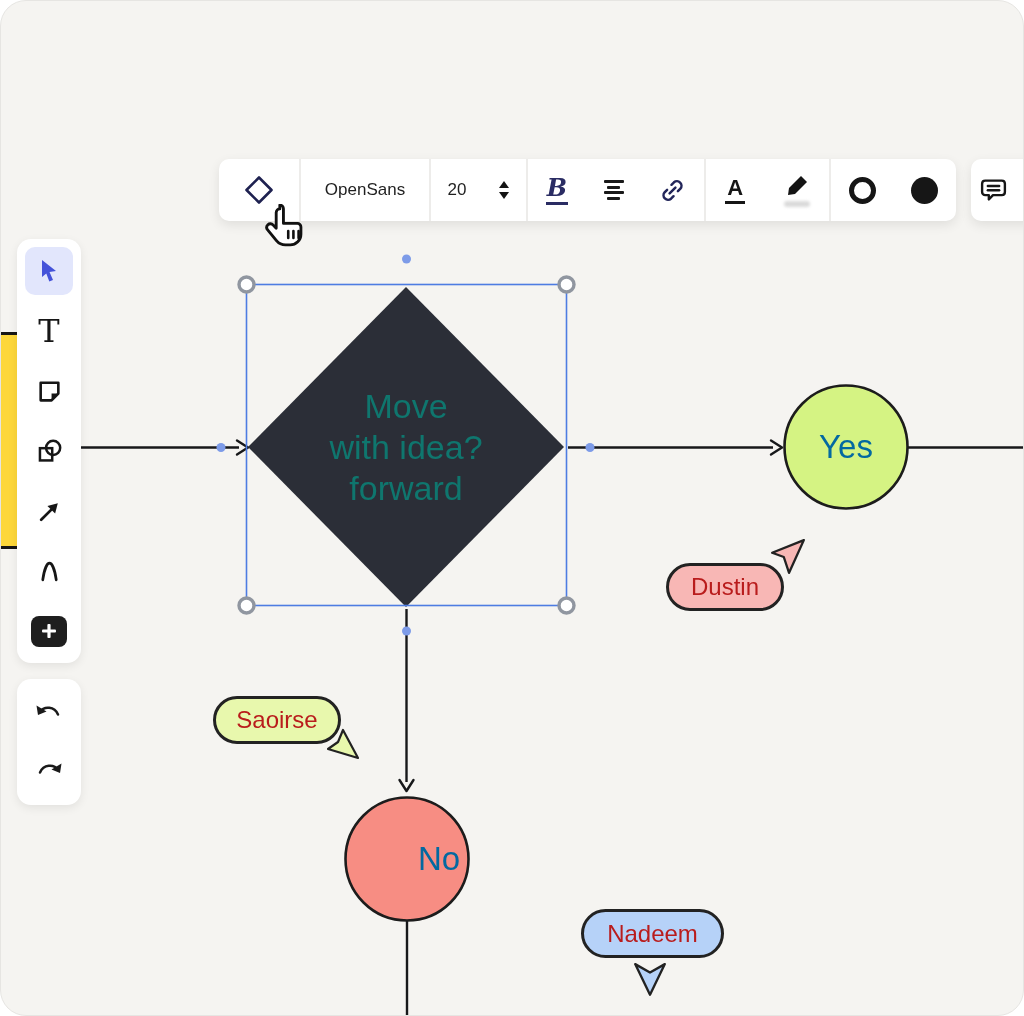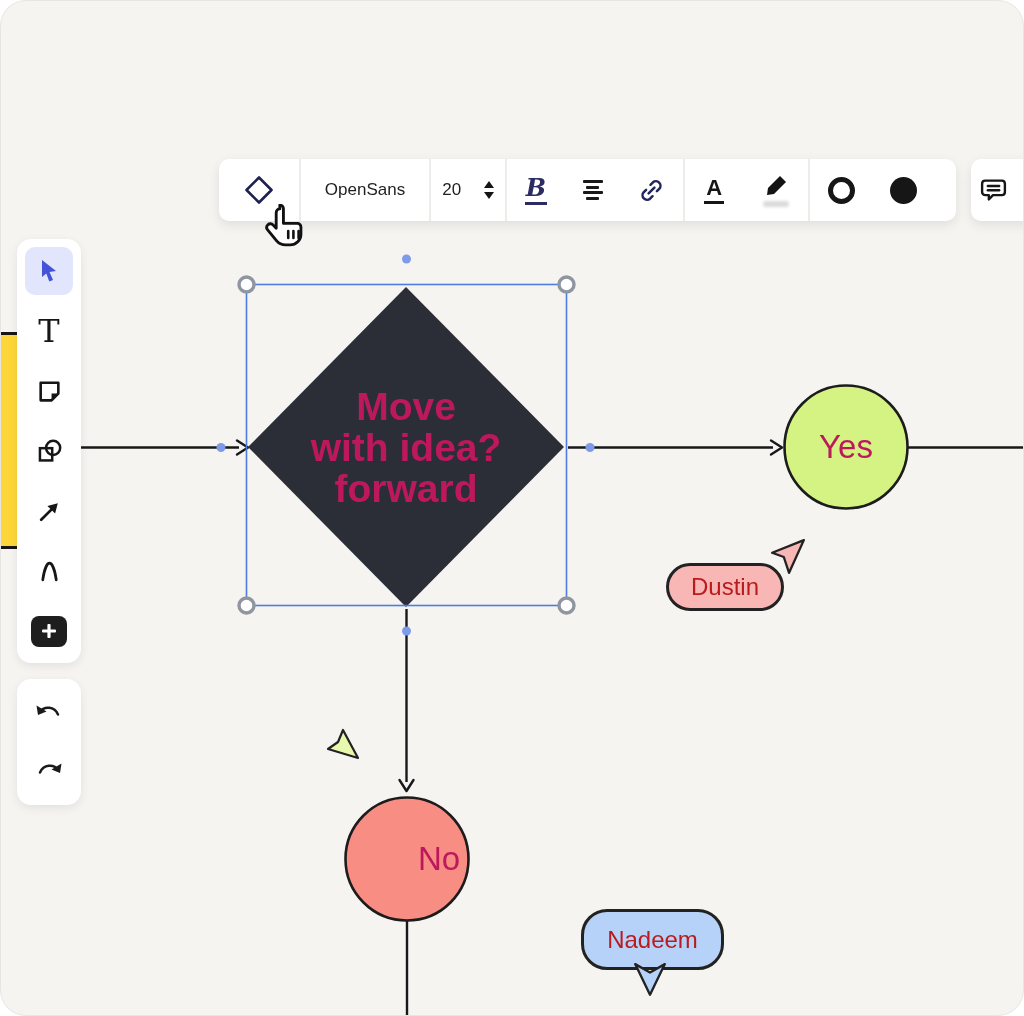--- a/index.html
+++ b/index.html
@@ -7,22 +7,22 @@
   .screen {
     position:relative; width:1024px; height:1016px; overflow:hidden;
     background:#f5f4f1; border:1px solid #e6e5e2; border-radius:26px;
   }
   svg { display:block; }
 
   
   .canvas-svg { position:absolute; left:0; top:0; z-index:1; }
 
   .node-text { position:absolute; z-index:2; transform:translate(-50%,-50%);
-    text-align:center; color:#be185d; pointer-events:none; }
-  .decision-label { color:#be185d; font-size:39px; line-height:41px; width:240px;font-weight:bold; }
+    text-align:center; color:#0369a1; pointer-events:none; }
+  .decision-label { color:#0f766e; font-size:34px; line-height:41px; width:240px; }
   .circle-label { font-size:33px; }
 
   
   .pill { position:absolute; z-index:3; display:flex; align-items:center; justify-content:center;
     border:3px solid #222222; border-radius:26px; font-size:24px; font-weight:500; color:#b91c1c; }
   .collab-cursor { position:absolute; z-index:3; }
 
   
   .yellow-shape { position:absolute; left:-26px; top:331px; width:66px; height:217px;
     background:#fdd73a; border:3px solid #161616; z-index:2; }
@@ -114,25 +114,28 @@
 
   <div class="yellow-shape"></div>
 
   <div class="pill" style="left:665px; top:562px; width:118px; height:48px; background:#f8b7b5;">
     <span>Dustin</span>
   </div>
   <svg class="collab-cursor" style="left:767px; top:537px;" width="40" height="38" viewBox="0 0 36 36">
     <polygon points="33,2 3,14 14,18 19,33" fill="#f8b7b5" stroke="#222" stroke-width="2.2" stroke-linejoin="round"></polygon>
   </svg>
 
+  <div class="pill" style="left:212px; top:695px; width:128px; height:48px; background:#e8f8ad;">
+    <span>Saoirse</span>
+  </div>
   <svg class="collab-cursor" style="left:324px; top:727px;" width="38" height="36" viewBox="0 0 36 36">
     <polygon points="17,2 32,30 2,21 12,14" fill="#e8f8ad" stroke="#222" stroke-width="2.2" stroke-linejoin="round"></polygon>
   </svg>
 
-  <div class="pill" style="left:580px; top:908px; width:143px; height:61px; background:#b6d2f8;">
+  <div class="pill" style="left:580px; top:908px; width:143px; height:49px; background:#b6d2f8;">
     <span>Nadeem</span>
   </div>
   <svg class="collab-cursor" style="left:631px; top:961px;" width="36" height="36" viewBox="0 0 34 34">
     <path d="M3 2 L17 31 L31 2 L17 10 Z" fill="#b6d2f8" stroke="#222" stroke-width="2.2" stroke-linejoin="round"></path>
   </svg>
 
   <div class="side-panel panel-tools">
     <div class="tool-item selected">
       <svg width="24" height="26" viewBox="0 0 24 26">
         <polygon points="5,2 19,13 12.5,14 16,22 12.3,23.6 9.3,15.6 5,19" fill="#4452d9"></polygon>
@@ -195,21 +198,21 @@
         <svg width="30" height="30" viewBox="0 0 30 30">
           <polygon points="15,2.5 27.5,15 15,27.5 2.5,15" fill="none" stroke="#1e2150" stroke-width="2.6" stroke-linejoin="round"></polygon>
         </svg>
       </div>
     </div>
     <div class="tb-seg" style="width:130px;">
       <div class="tb-btn">
         <span class="font-name">OpenSans</span>
       </div>
     </div>
-    <div class="tb-seg" style="width:76px;">
+    <div class="tb-seg" style="width:97px;">
       <span class="font-size-value">20</span>
       <span class="stepper">
         <i class="tri-up"></i>
         <i class="tri-down"></i>
       </span>
     </div>
     <div class="tb-seg" style="width:178px;">
       <div class="tb-btn">
         <span class="bold-b">B</span>
       </div>

